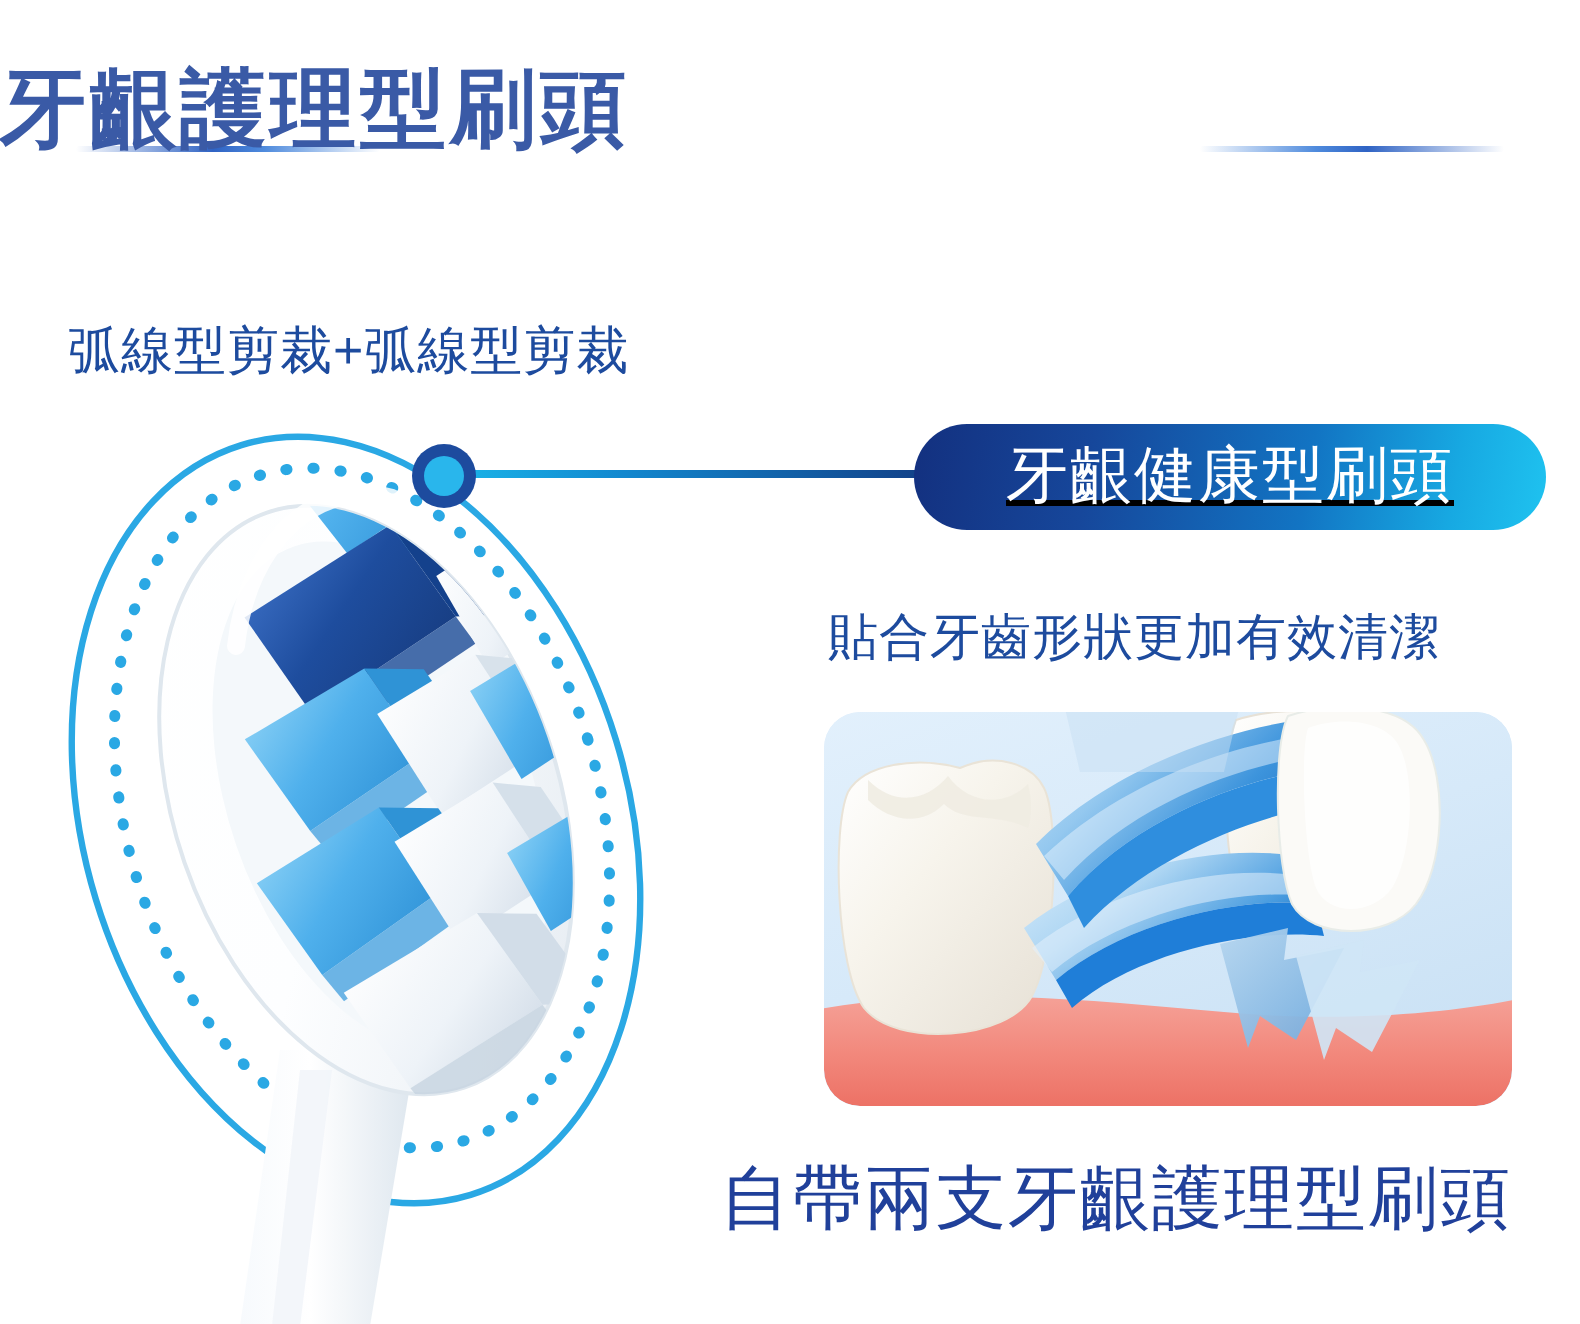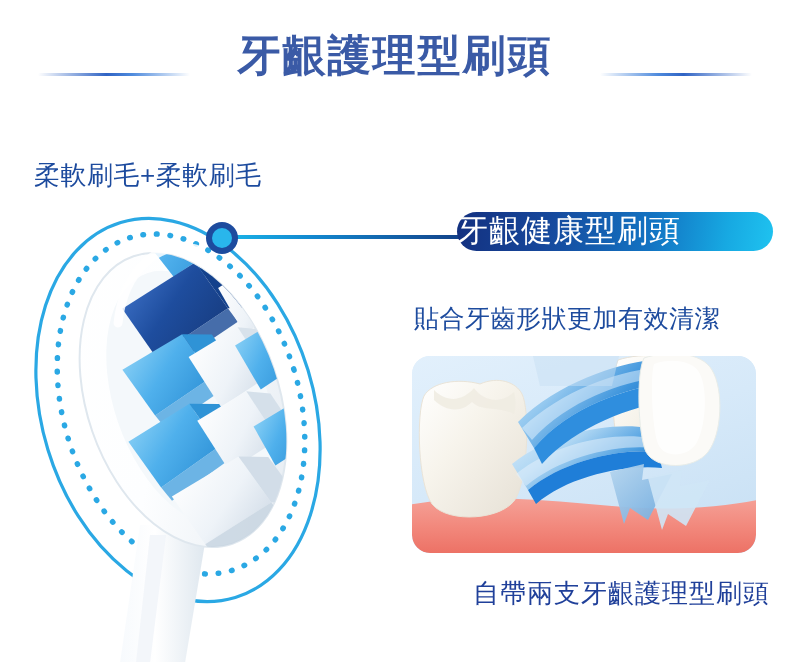--- a/index.html
+++ b/index.html
@@ -9,21 +9,20 @@
     font-family:"Liberation Sans","DejaVu Sans",sans-serif;
     overflow:hidden;
     position:relative;
   }
   .page{position:relative;width:790px;height:662px;overflow:hidden;background:#fff;}
 
   
   .header{position:absolute;left:0;top:0;width:790px;height:120px;}
   .title{
     position:absolute;left:0;top:32px;width:790px;
-    text-align:center;
     font-size:43px;font-weight:bold;letter-spacing:2px;
     color:#3a5aa6;
     white-space:nowrap;
     line-height:1.1;
   }
   .rule{
     position:absolute;top:73px;height:3px;width:152px;
     background:linear-gradient(to right,rgba(58,90,166,0) 0%,#2f63c4 45%,#4f8bdd 62%,rgba(58,90,166,0) 100%);
     border-radius:2px;
   }
@@ -50,24 +49,24 @@
     position:absolute;left:206px;top:222px;width:32px;height:32px;border-radius:50%;
     background:#1d4b9e;
   }
   .connector-dot-inner{
     position:absolute;left:212px;top:228px;width:20px;height:20px;border-radius:50%;
     background:#29b6ec;
   }
 
   
   .badge{
-    position:absolute;left:457px;top:212px;width:316px;height:39px;
+    position:absolute;left:457px;top:212px;width:316px;height:53px;
     border-radius:27px;
     background:linear-gradient(100deg,#13307f 0%,#16479b 28%,#1274c3 62%,#17a9e2 85%,#1fc3f0 100%);
-    display:flex;align-items:center;
+    display:flex;align-items:center;justify-content:center;text-decoration:underline;
   }
   .badge-text{
     color:#ffffff;font-size:31px;letter-spacing:1px;white-space:nowrap;line-height:1;
     margin-top:-2px;
   }
 
   
   .right-caption{
     position:absolute;left:414px;top:302px;
     font-size:25px;color:#1d4b9e;white-space:nowrap;letter-spacing:0.5px;
@@ -77,36 +76,36 @@
   .photo-panel{
     position:absolute;left:412px;top:356px;width:344px;height:197px;
     border-radius:18px;overflow:hidden;
     background:linear-gradient(160deg,#dfeefb 0%,#d3e7f8 45%,#cfe4f6 100%);
   }
   .photo-svg{position:absolute;left:0;top:0;}
 
   
   .bottom-caption{
     position:absolute;left:0;top:576px;width:790px;
-    text-align:right;padding-right:20px;box-sizing:border-box;
-    font-size:26px;color:#20409a;letter-spacing:1px;white-space:nowrap;
+    text-align:right;padding-right:34px;box-sizing:border-box;
+    font-size:35px;color:#20409a;letter-spacing:1px;white-space:nowrap;
   }
 </style>
 </head>
 <body>
 
 <div class="page">
 
   <div class="header">
     <div class="rule left"></div>
     <div class="rule right"></div>
     <div class="title">牙齦護理型刷頭</div>
   </div>
 
-  <div class="left-caption">柔軟刷毛+柔軟刷毛</div>
+  <div class="left-caption">弧線型剪裁+弧線型剪裁</div>
 
   <div class="brush-stage">
     <svg class="brush-svg" width="400" height="470" viewBox="0 0 400 470">
       <defs>
         <linearGradient id="headWhite" x1="0" y1="0" x2="1" y2="1">
           <stop offset="0%" stop-color="#ffffff"></stop>
           <stop offset="45%" stop-color="#fdfeff"></stop>
           <stop offset="100%" stop-color="#e2e9f0"></stop>
         </linearGradient>
         <linearGradient id="neckWhite" x1="0" y1="0" x2="1" y2="0">

